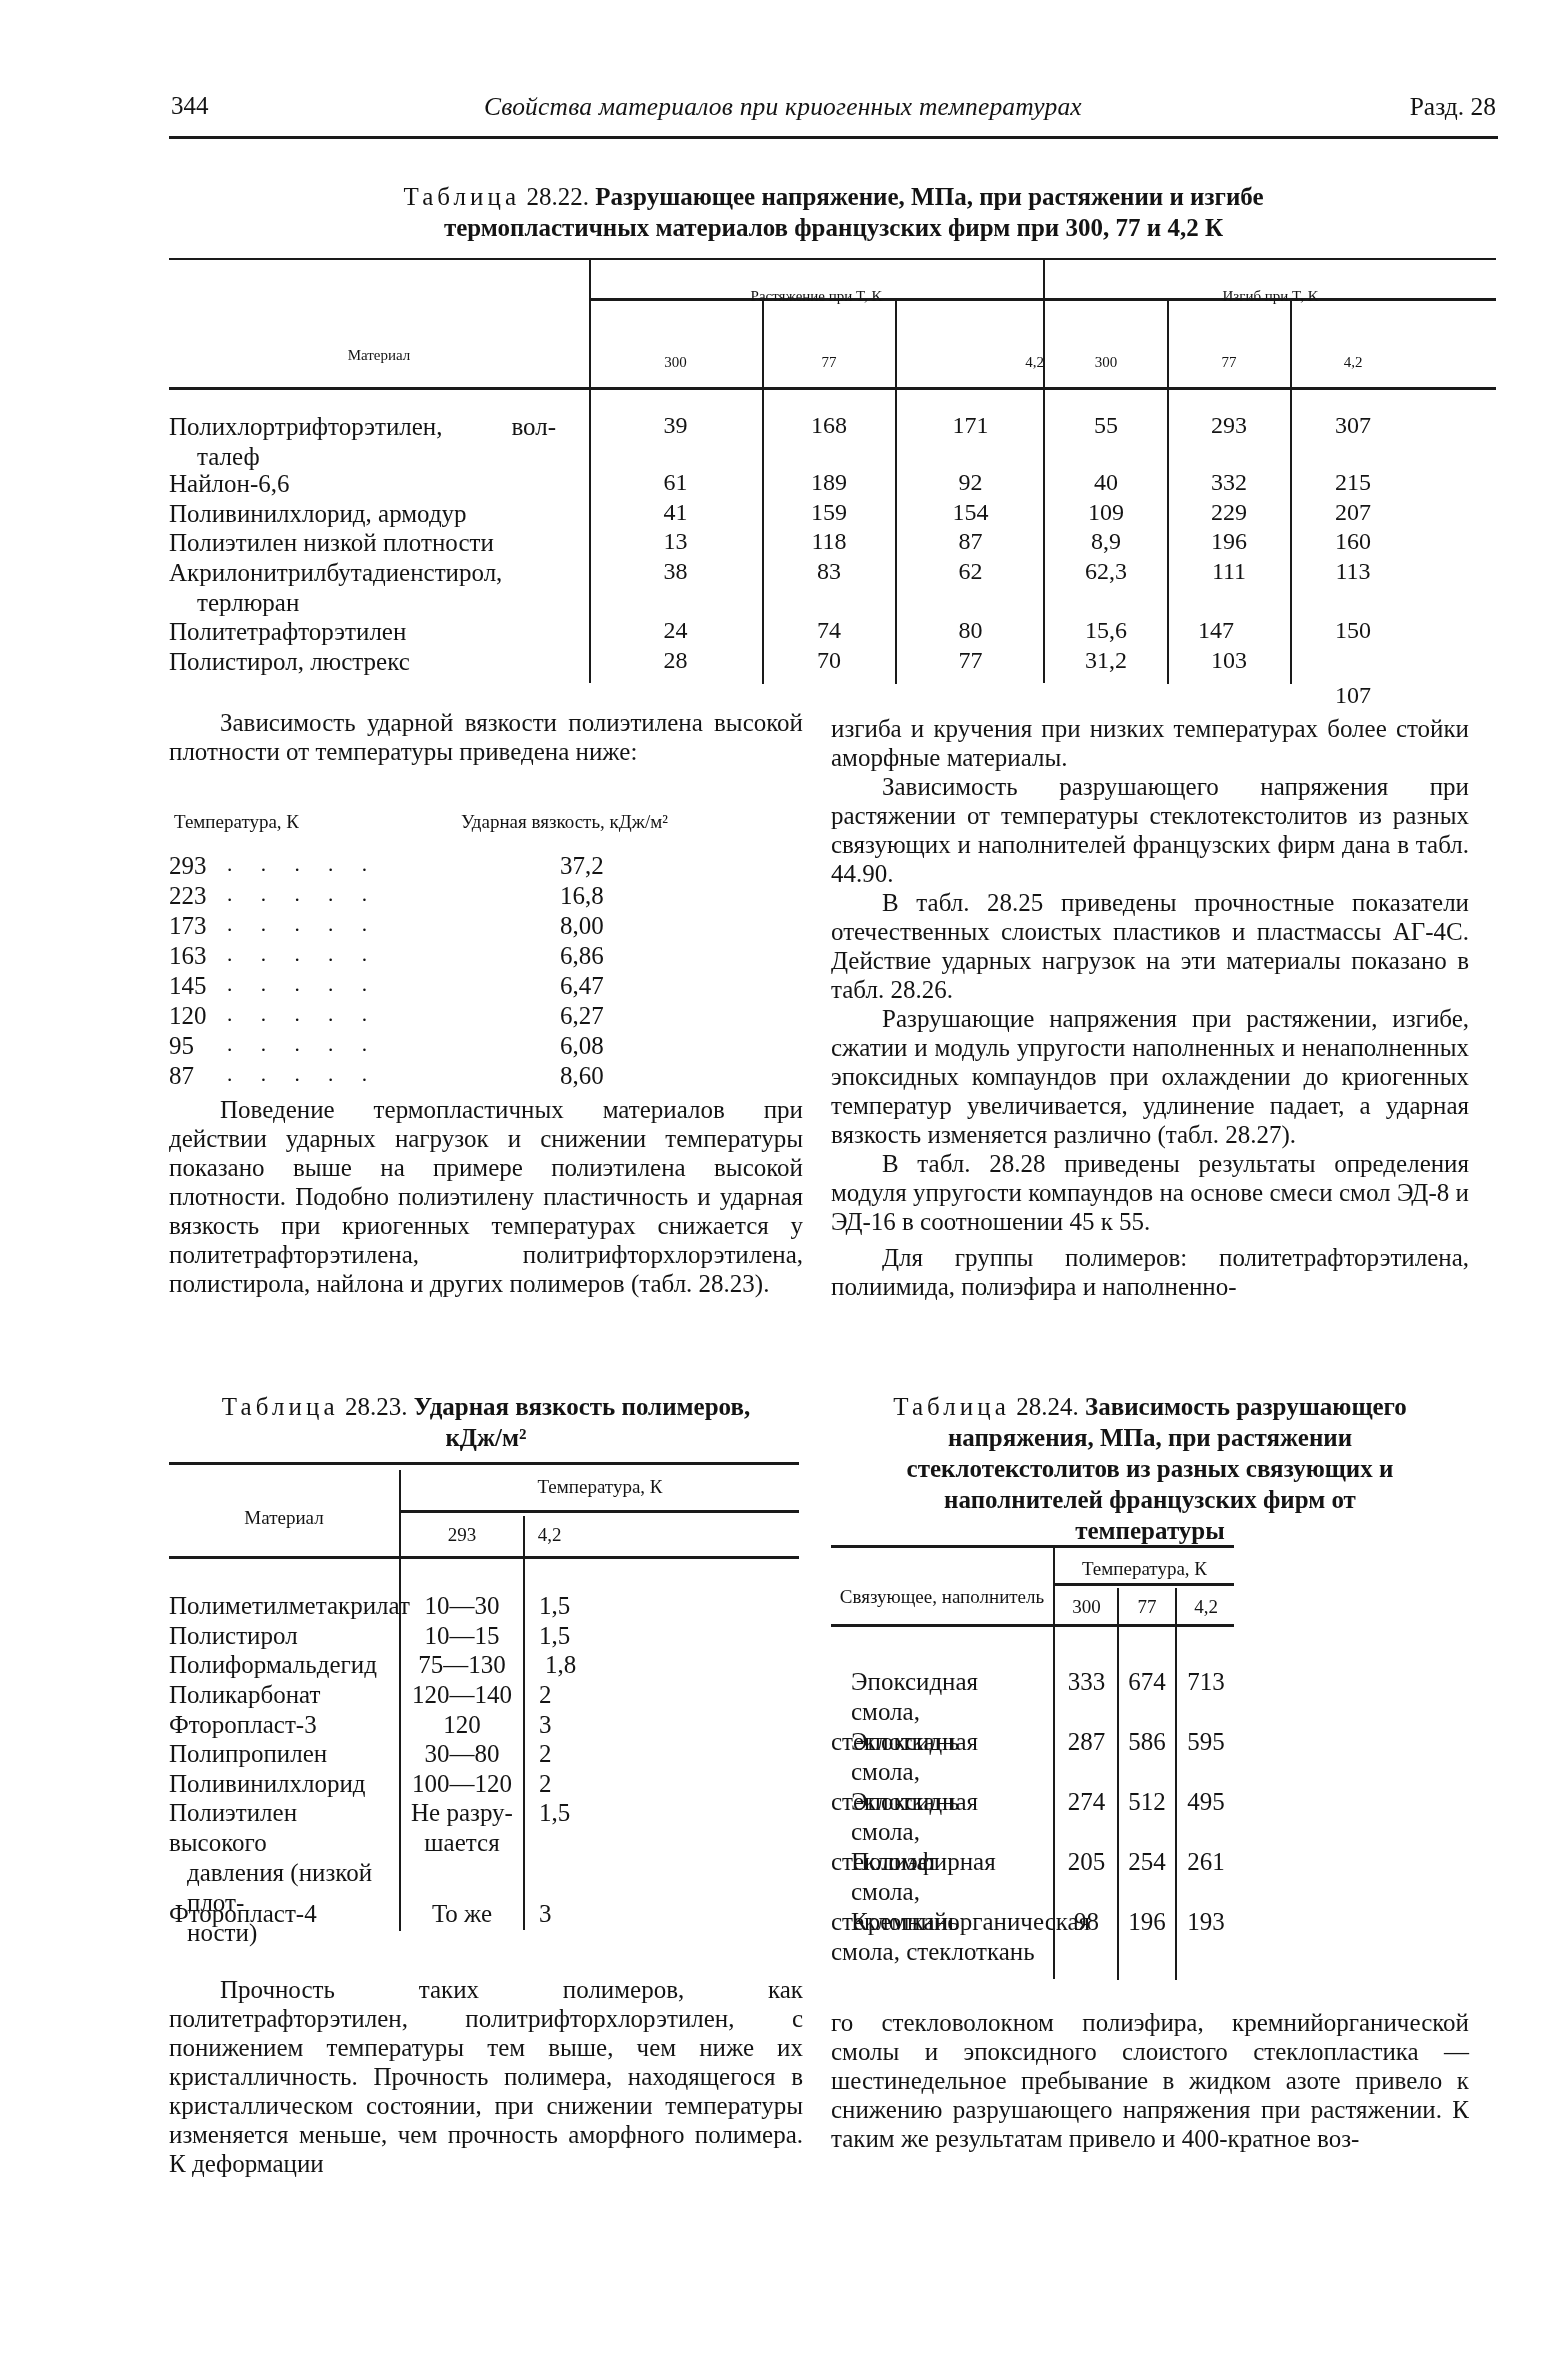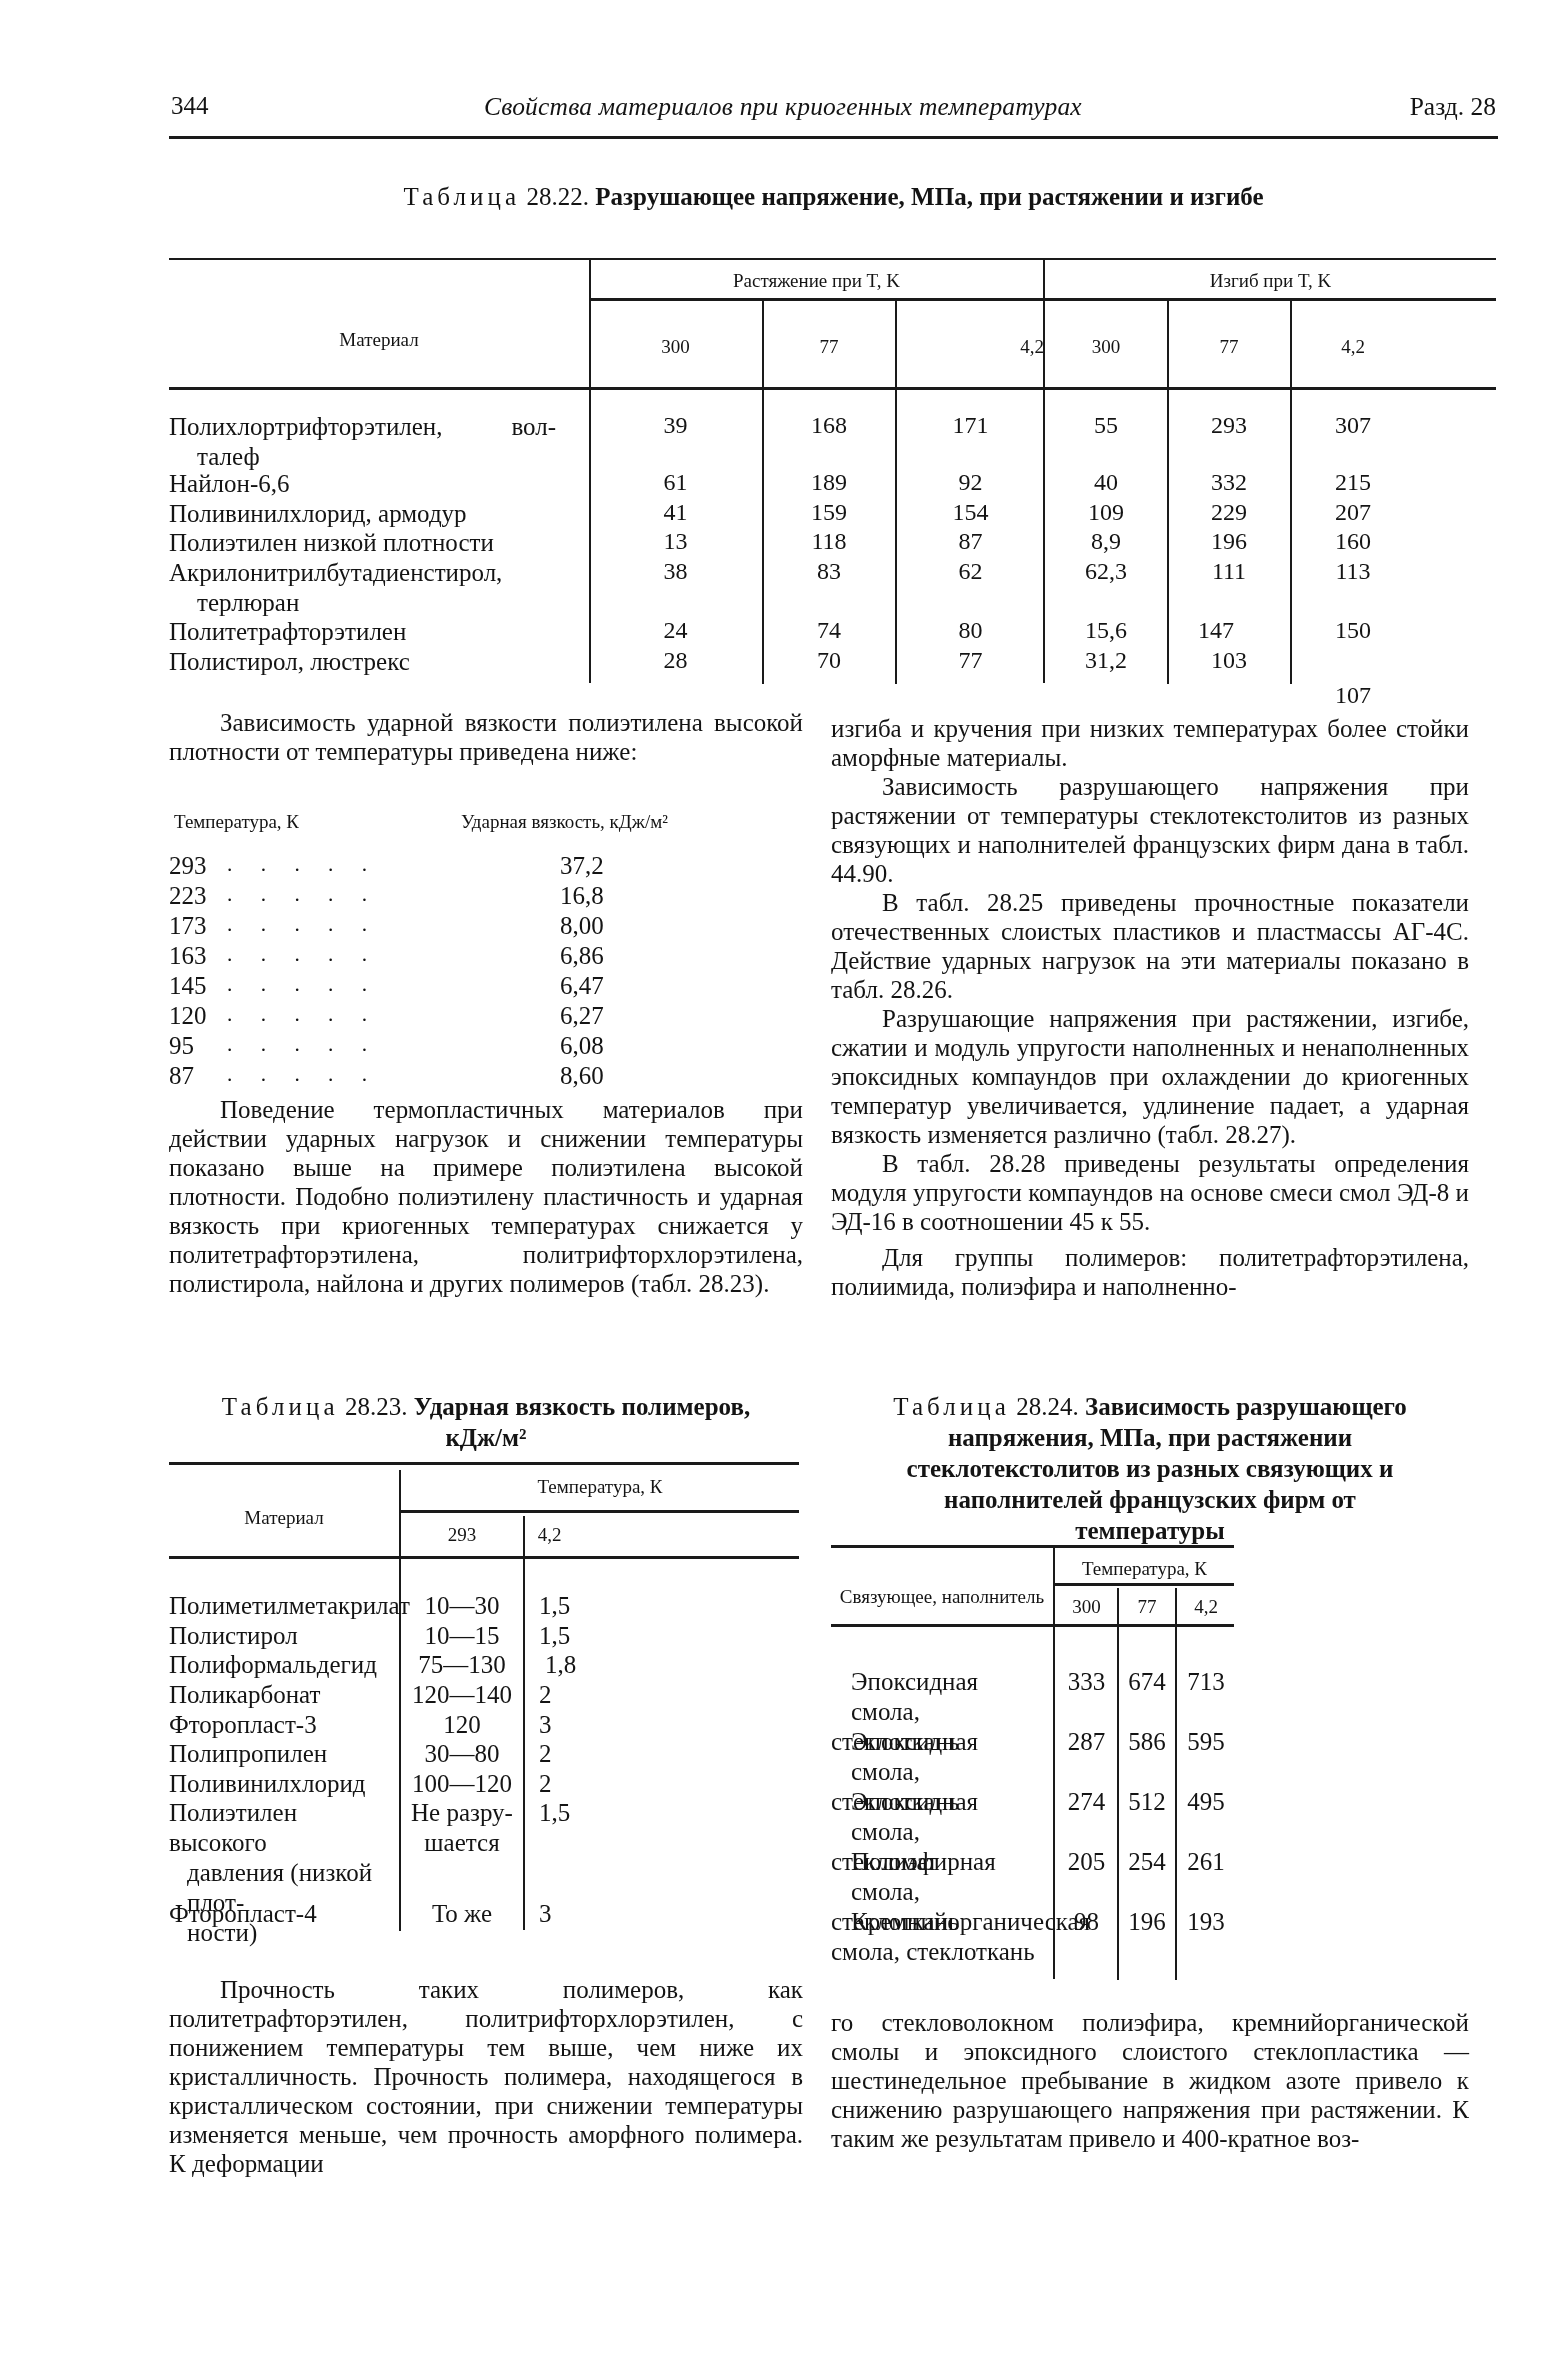--- a/index.html
+++ b/index.html
@@ -18,21 +18,21 @@
 
   
   .caption { font-size: 25px; line-height: 31px; text-align: center; font-weight: bold; }
   .caption .lbl { font-weight: normal; letter-spacing: 4.1px; }
 
   
   .hr { background: #1a1a1a; height: 2.5px; }
   .vr { background: #1a1a1a; width: 1.6px; }
 
   
-  .t22-head { font-size: 19px; text-align: center; }
+  .t22-head { font-size: 15px; text-align: center; margin-top: 18px; }
   .t22-cell { font-size: 24px; text-align: center; }
   .t22-mat { font-size: 25px; line-height: 30px; }
 
   
   .para { font-size: 25px; line-height: 29px; text-align: justify; }
   .para p { margin: 0; text-indent: 51px; }
   .para p.noind { text-indent: 0; }
 
   
   .list-head { font-size: 19px; }
@@ -53,20 +53,21 @@
   <span class="sec">Разд. 28</span>
 </div>
 <div class="abs rule-top"></div>
 
 <div class="abs caption" style="left:169px; top:181px; width:1329px;">
   <div>
     <span class="lbl">Таблица</span>
     <span style="font-weight:normal">28.22.</span>
     <span>Разрушающее напряжение, МПа, при растяжении и изгибе</span>
   </div>
+  <div>термопластичных материалов французских фирм при 300, 77 и 4,2 К</div>
 </div>
 
 <div class="abs" id="t22" style="left:169px; top:247px; width:1329px; height:436px;">
   <div class="abs hr" style="left:0; top:10.7px; width:1327px;"></div>
   <div class="abs hr" style="left:420px; top:51px; width:907px;"></div>
   <div class="abs hr" style="left:0; top:140px; width:1327px;"></div>
 
   <div class="abs vr" style="left:420px; top:11.5px; height:424px;"></div>
   <div class="abs vr" style="left:593px; top:54px; height:383px;"></div>
   <div class="abs vr" style="left:726px; top:54px; height:383px;"></div>

